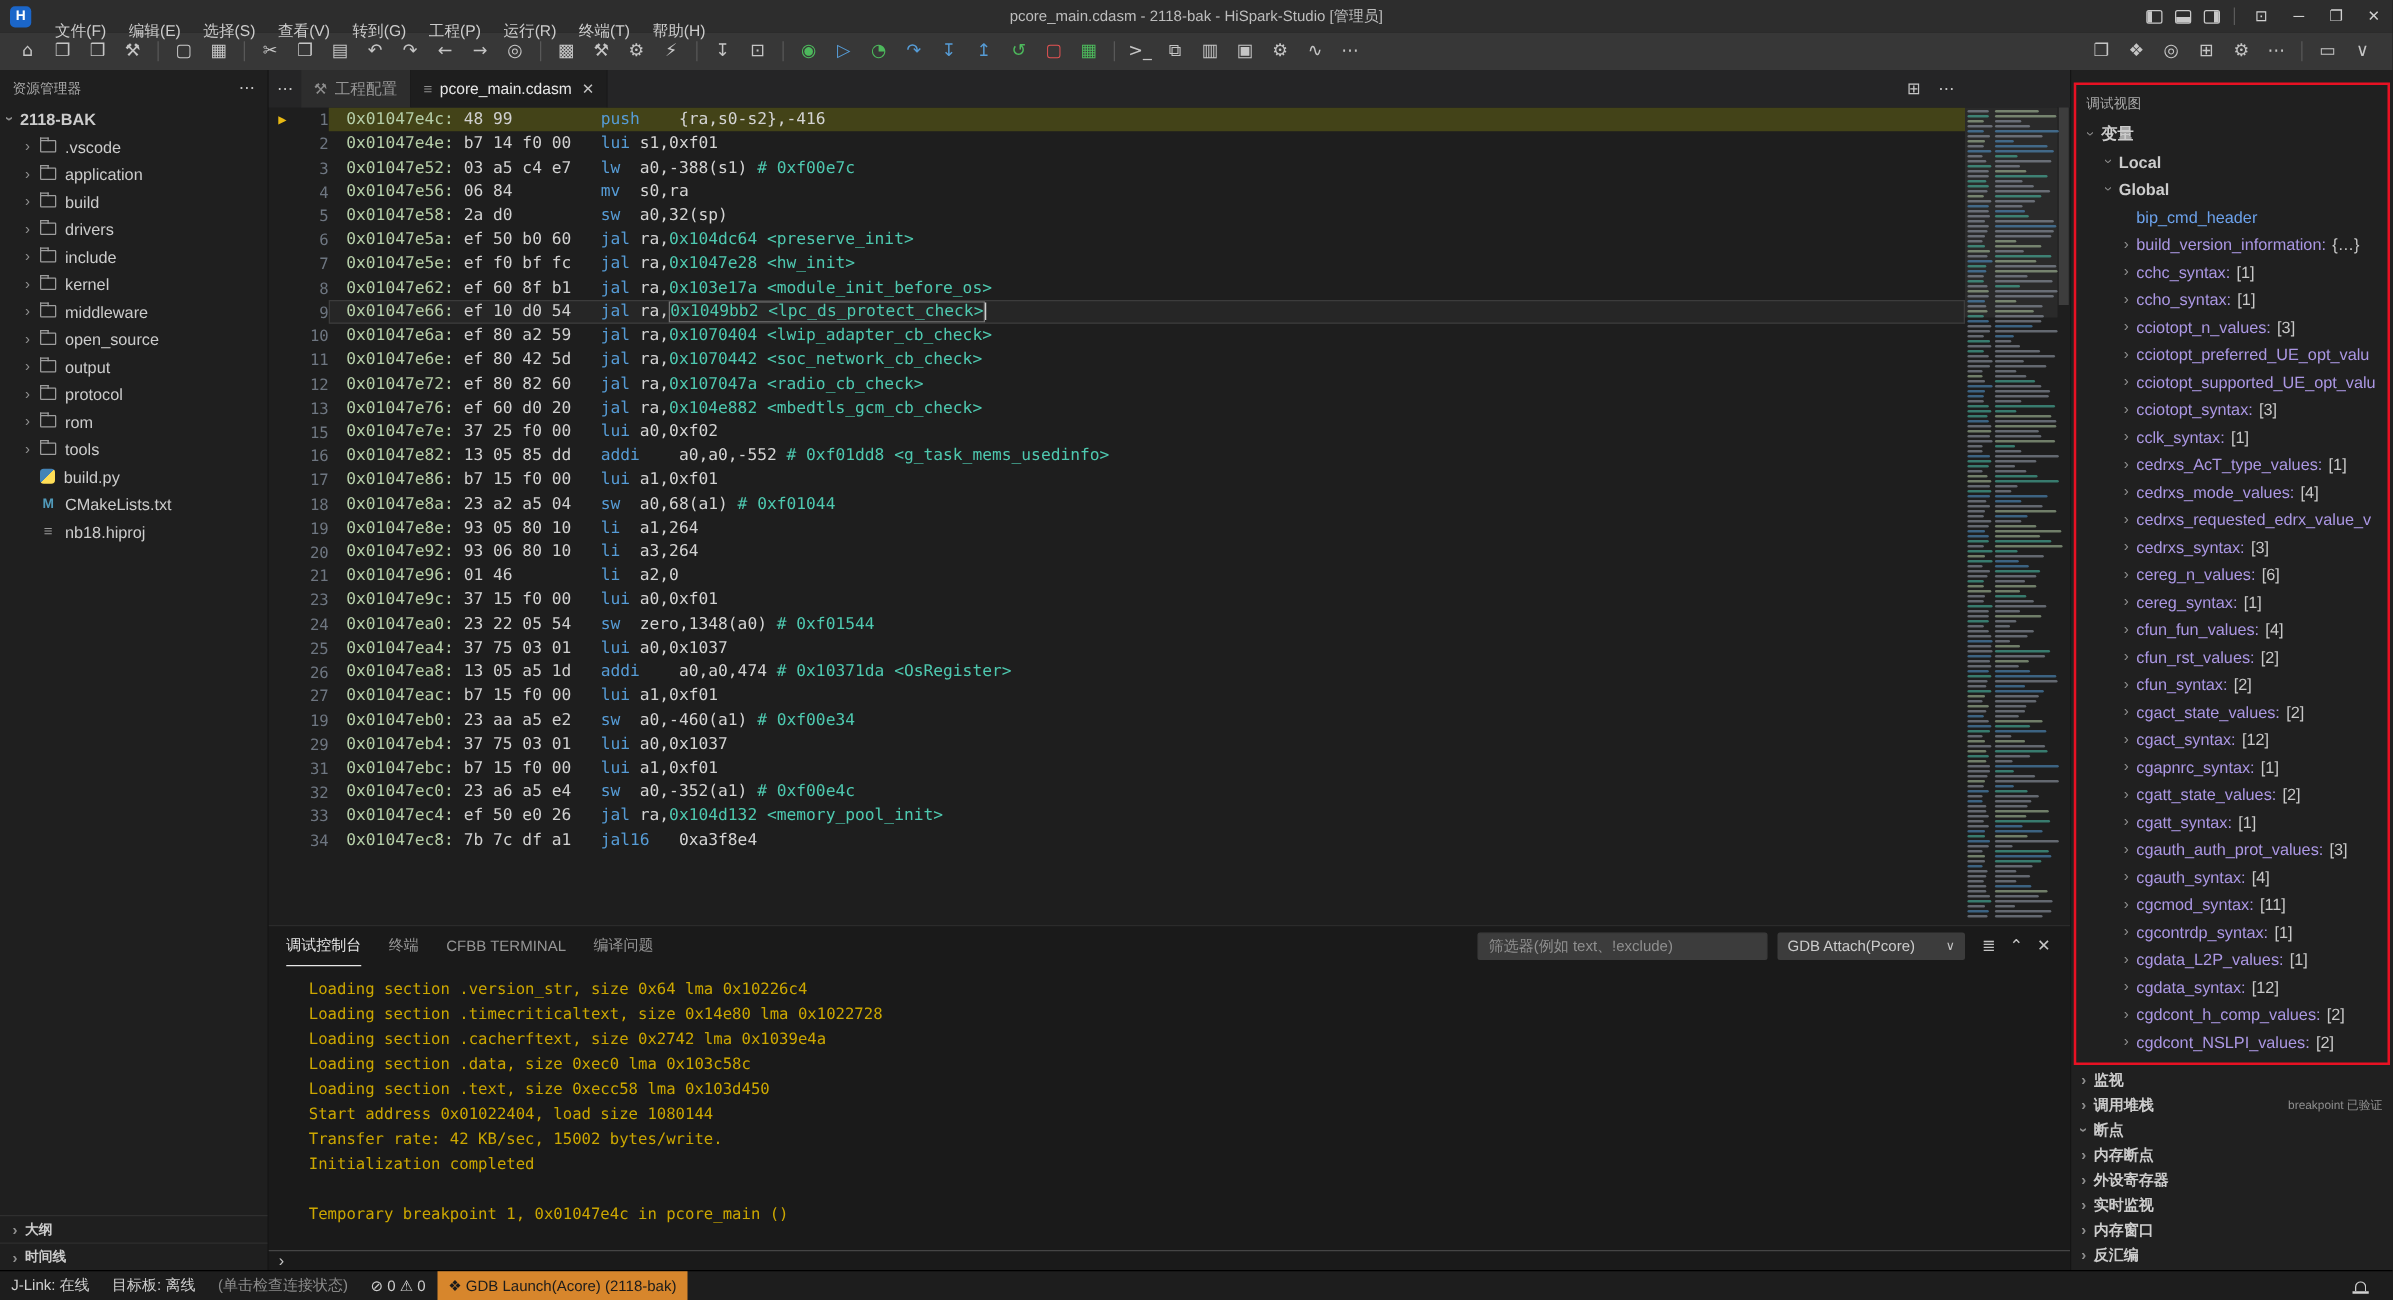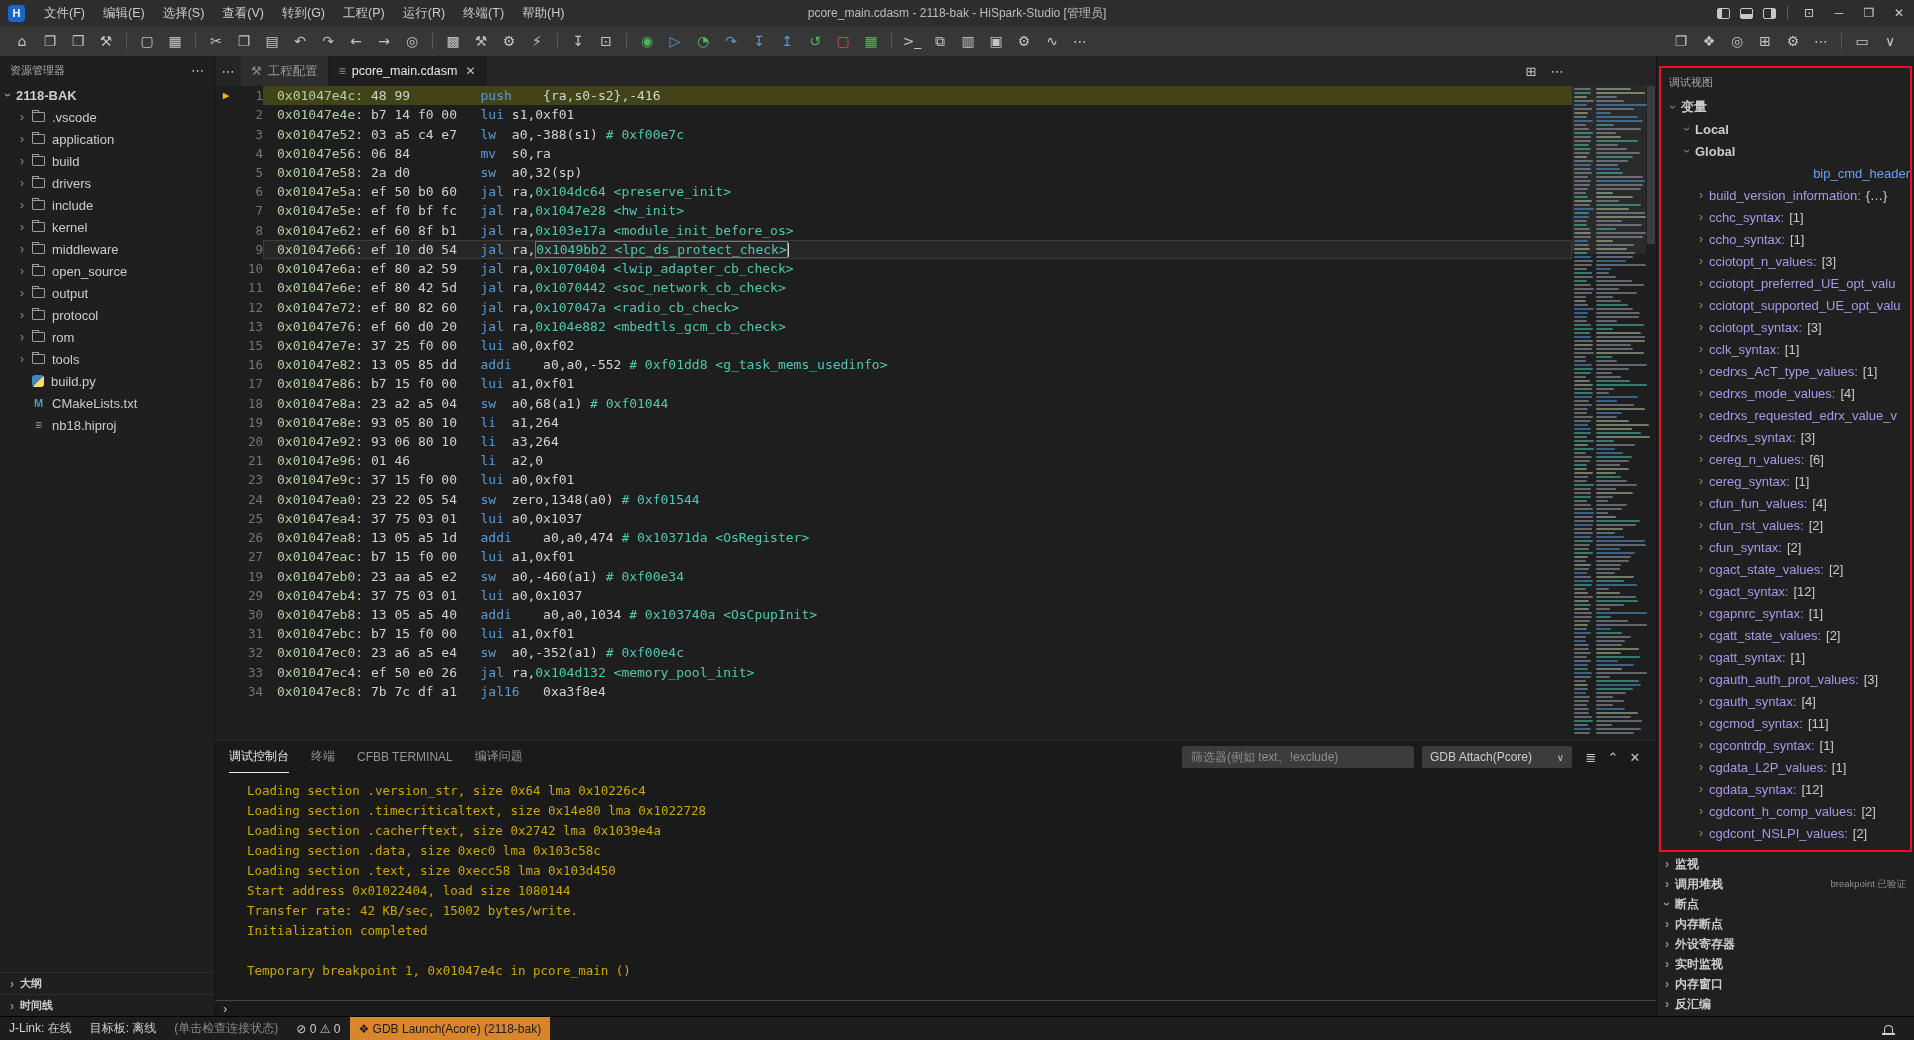--- a/index.html
+++ b/index.html
@@ -3,21 +3,21 @@
 <meta charset="utf-8">
 <style>
   *{margin:0;padding:0;box-sizing:border-box;}
   html,body{width:1914px;height:1040px;overflow:hidden;background:#1e1e1e;
     font-family:"Liberation Sans","DejaVu Sans",sans-serif;color:#cccccc;}
   .abs{position:absolute;}
   
   #titlebar{left:0;top:0;width:1914px;height:26px;background:#2d2d2d;display:flex;align-items:center;z-index:30;}
   .logo{width:17px;height:17px;margin:0 10px 0 8px;border-radius:4px;background:#1b66c9;color:#fff;
     font-weight:bold;font-size:11px;display:flex;align-items:center;justify-content:center;}
-  .menu-item{padding:0 9px;font-size:12.5px;height:26px;line-height:26px;cursor:default;}
+  .menu-item{padding:12px 9px;font-size:12.5px;height:26px;line-height:26px;cursor:default;}
   #win-title{position:absolute;left:0;right:0;text-align:center;font-size:12px;color:#bdbdbd;pointer-events:none;}
   #win-controls{margin-left:auto;display:flex;align-items:center;height:26px;z-index:2;}
   .lay{width:13px;height:11px;border:1px solid #c8c8c8;border-radius:2px;margin:0 5px;}
   .lay-l{background:linear-gradient(90deg,#c8c8c8 0 4px,transparent 4px);}
   .lay-b{background:linear-gradient(0deg,#c8c8c8 0 4px,transparent 4px);}
   .lay-r{background:linear-gradient(270deg,#c8c8c8 0 4px,transparent 4px);}
   .wc{width:30px;height:26px;display:flex;align-items:center;justify-content:center;font-size:12px;color:#d0d0d0;}
   .vsep-t{width:1px;height:14px;background:#5a5a5a;margin:0 6px;}
   
   #toolbar{left:0;top:26px;width:1914px;height:30px;background:#373737;display:flex;align-items:center;z-index:29;}
@@ -433,25 +433,20 @@
       </div>
       <div class="cl">
         <span class="bp"></span>
         <span class="ln">19</span>
         <span class="ct"><span><span class="tok-a">0x01047eb0: </span><span class="tok-b">23 aa a5 e2   </span><span class="tok-m">sw</span><span class="tok-o">  a0,-460(a1) </span><span class="tok-s"># 0xf00e34</span></span></span>
       </div>
       <div class="cl">
         <span class="bp"></span>
         <span class="ln">29</span>
         <span class="ct"><span><span class="tok-a">0x01047eb4: </span><span class="tok-b">37 75 03 01   </span><span class="tok-m">lui</span><span class="tok-o"> a0,0x1037</span></span></span>
-      </div>
-      <div class="cl">
-        <span class="bp"></span>
-        <span class="ln">30</span>
-        <span class="ct"><span><span class="tok-a">0x01047eb8: </span><span class="tok-b">13 05 a5 40   </span><span class="tok-m">addi</span><span class="tok-o">    a0,a0,1034 </span><span class="tok-s"># 0x103740a &lt;OsCpupInit&gt;</span></span></span>
       </div>
       <div class="cl">
         <span class="bp"></span>
         <span class="ln">31</span>
         <span class="ct"><span><span class="tok-a">0x01047ebc: </span><span class="tok-b">b7 15 f0 00   </span><span class="tok-m">lui</span><span class="tok-o"> a1,0xf01</span></span></span>
       </div>
       <div class="cl">
         <span class="bp"></span>
         <span class="ln">32</span>
         <span class="ct"><span><span class="tok-a">0x01047ec0: </span><span class="tok-b">23 a6 a5 e4   </span><span class="tok-m">sw</span><span class="tok-o">  a0,-352(a1) </span><span class="tok-s"># 0xf00e4c</span></span></span>
@@ -844,21 +839,21 @@
           <span class="dv-group">变量</span>
         </div>
         <div class="dv-row" style="padding-left: 18px;">
           <span class="chev exp">›</span>
           <span class="dv-group">Local</span>
         </div>
         <div class="dv-row" style="padding-left: 18px;">
           <span class="chev exp">›</span>
           <span class="dv-group">Global</span>
         </div>
-        <div class="dv-row" style="padding-left: 32px; justify-content: flex-end;">
+        <div class="dv-row" style="padding-left: 32px;">
           <span class="chev"></span>
           <span class="vname link">bip_cmd_header</span>
         </div>
         <div class="dv-row" style="padding-left: 32px;">
           <span class="chev">›</span>
           <span class="vname">build_version_information:</span>
           <span class="vval">{…}</span>
         </div>
         <div class="dv-row" style="padding-left: 32px;">
           <span class="chev">›</span>

